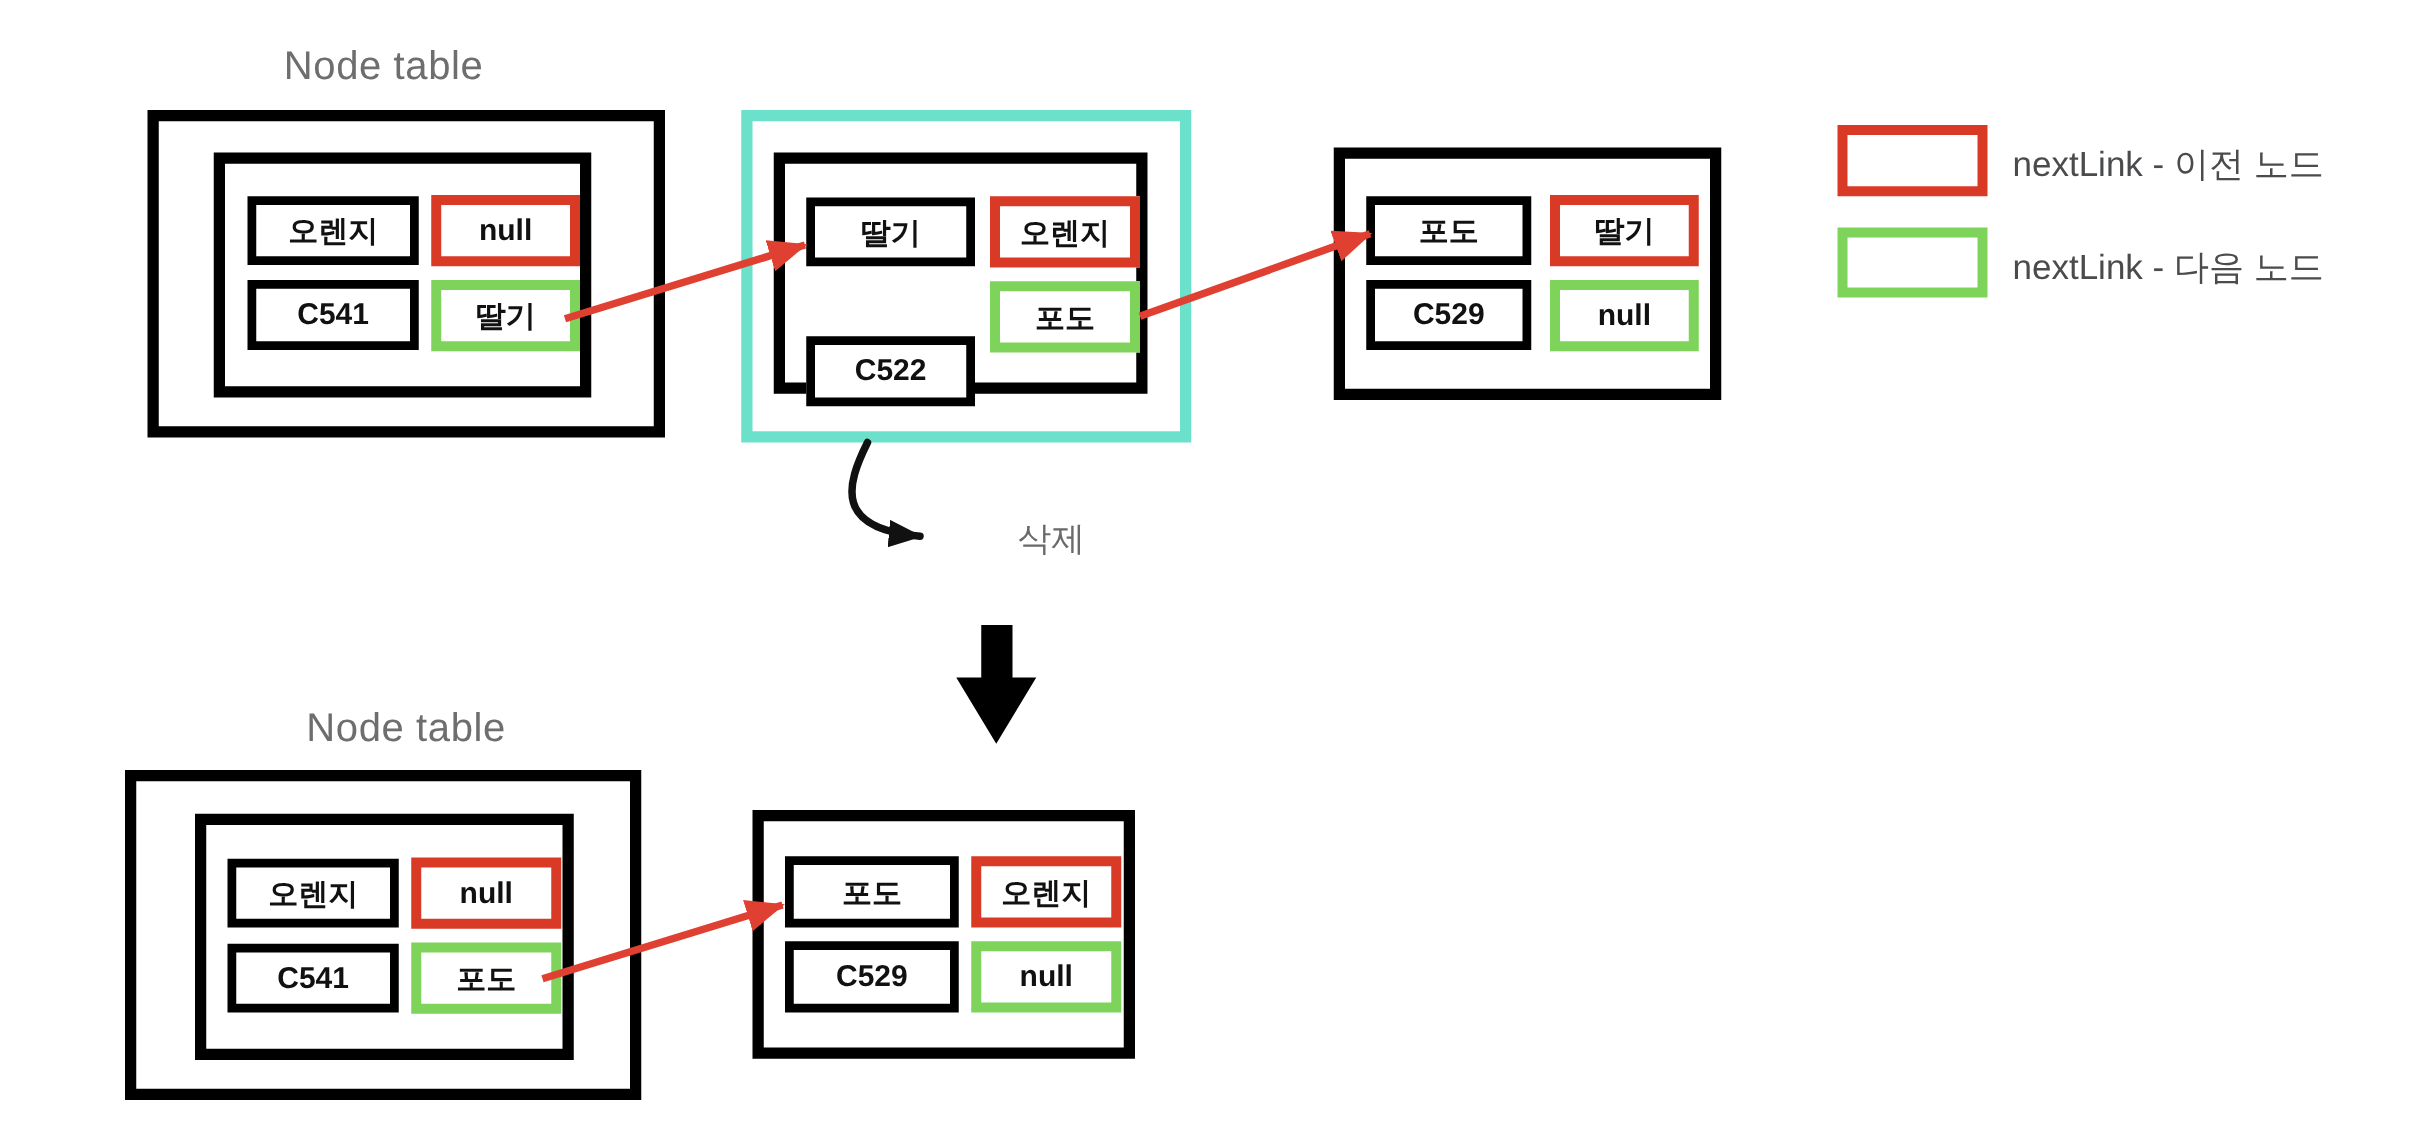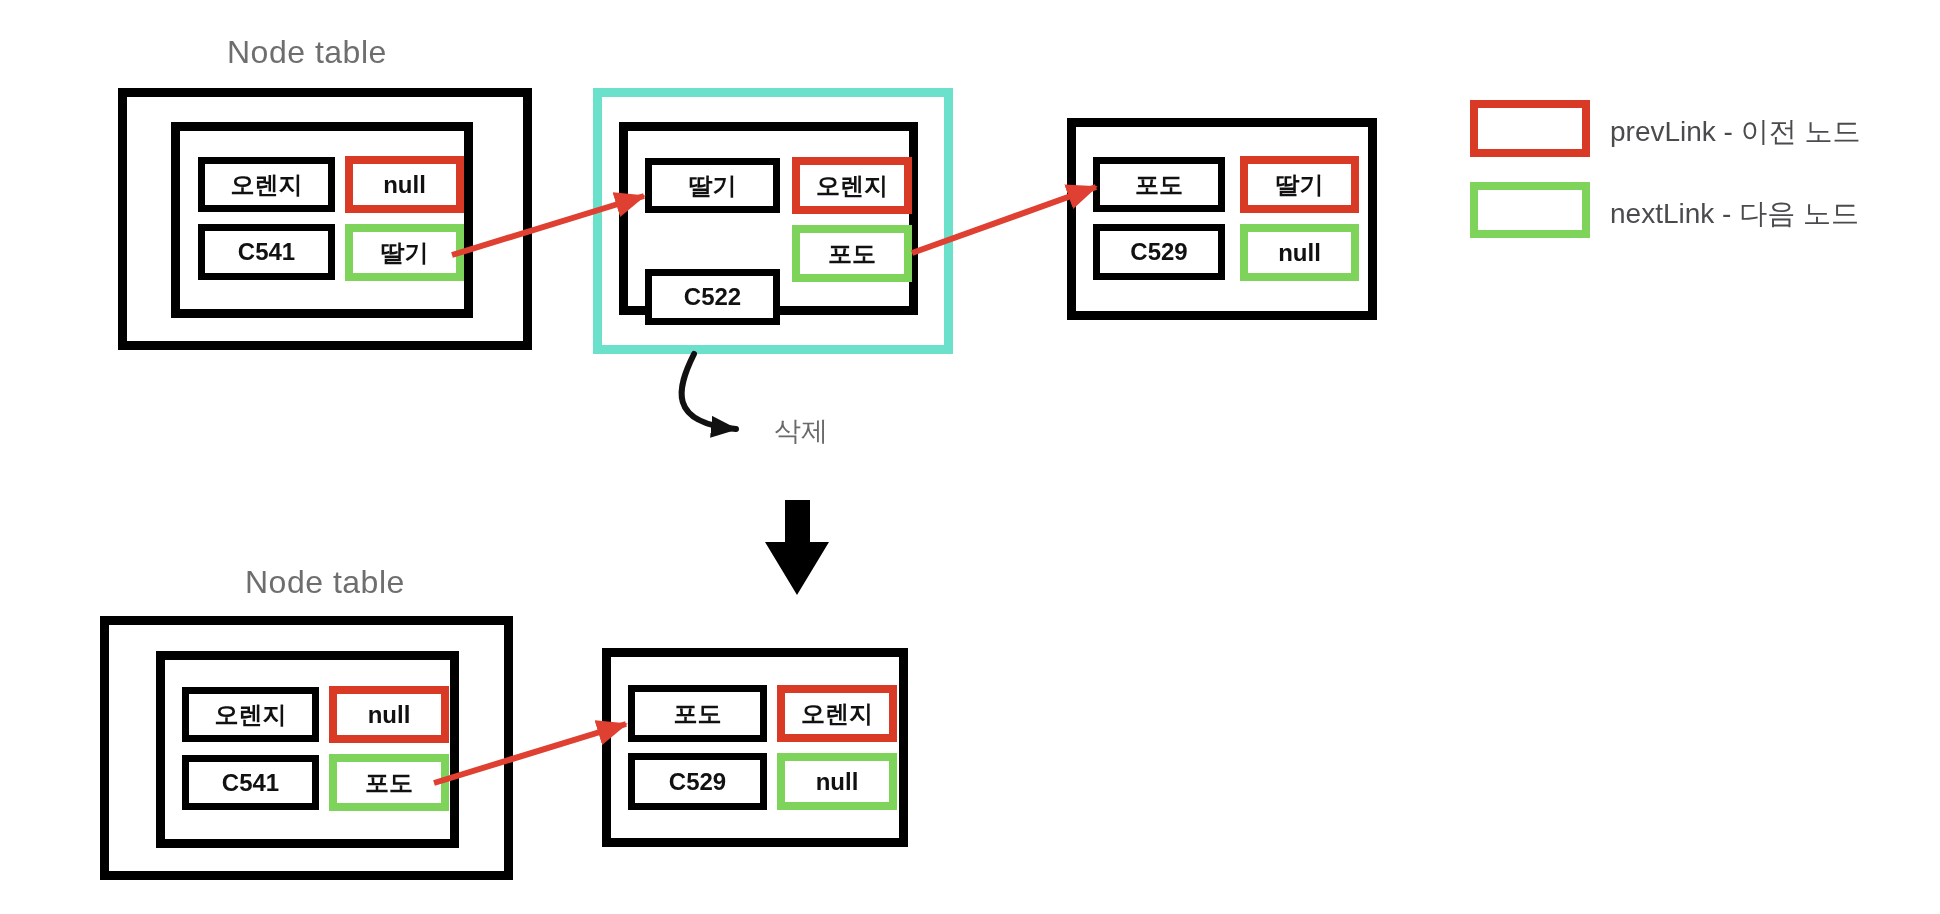--- a/index.html
+++ b/index.html
@@ -19,21 +19,21 @@
         font-size:24px;font-weight:700;color:#111111;white-space:nowrap;}
   .cell.k{border:7px solid #000000;}
   .cell.r{border:8px solid #d93a26;}
   .cell.g{border:8px solid #7ed45a;}
 
   .legend-swatch{position:absolute;box-sizing:border-box;background:#ffffff;}
   .legend-swatch.prev{border:8px solid #d93a26;}
   .legend-swatch.next{border:8px solid #7ed45a;}
   .legend-label{position:absolute;font-size:28px;color:#4a4b4d;white-space:nowrap;}
 
-  .delete-label{position:absolute;font-size:27px;color:#6a6a6a;white-space:nowrap;}
+  .delete-label{position:absolute;font-size:27px;color:#6a6a6a;white-space:nowrap;margin-left:40px;}
 
   #arrow-layer{position:absolute;left:0;top:0;width:1940px;height:914px;pointer-events:none;}
 </style>
 </head>
 <body>
 
 <div id="canvas">
 
   <div class="node-title" style="left:227px;top:34px;">Node table</div>
   <div class="node-title" style="left:245px;top:564px;">Node table</div>
@@ -58,21 +58,21 @@
 
   <div class="box single" style="left:1067px;top:118px;width:310px;height:202px;">
     <div class="cell k" style="left:17px;top:30px;width:132px;height:55px;">포도</div>
     <div class="cell r" style="left:164px;top:29px;width:119px;height:57px;">딸기</div>
     <div class="cell k" style="left:17px;top:97px;width:132px;height:56px;">C529</div>
     <div class="cell g" style="left:164px;top:97px;width:119px;height:57px;">null</div>
   </div>
 
   <div>
     <div class="legend-swatch prev" style="left:1470px;top:100px;width:120px;height:57px;"></div>
-    <div class="legend-label" style="left:1610px;top:113px;">prevLink - 이전 노드</div>
+    <div class="legend-label" style="left:1610px;top:113px;">nextLink - 이전 노드</div>
     <div class="legend-swatch next" style="left:1470px;top:182px;width:120px;height:56px;"></div>
     <div class="legend-label" style="left:1610px;top:195px;">nextLink - 다음 노드</div>
   </div>
 
   <div class="delete-label" style="left:774px;top:413px;">삭제</div>
 
   <div class="box outer" style="left:100px;top:616px;width:413px;height:264px;">
     <div class="box inner" style="left:47px;top:26px;width:303px;height:197px;">
       <div class="cell k" style="left:17px;top:27px;width:137px;height:55px;">오렌지</div>
       <div class="cell r" style="left:164px;top:26px;width:120px;height:57px;">null</div>

